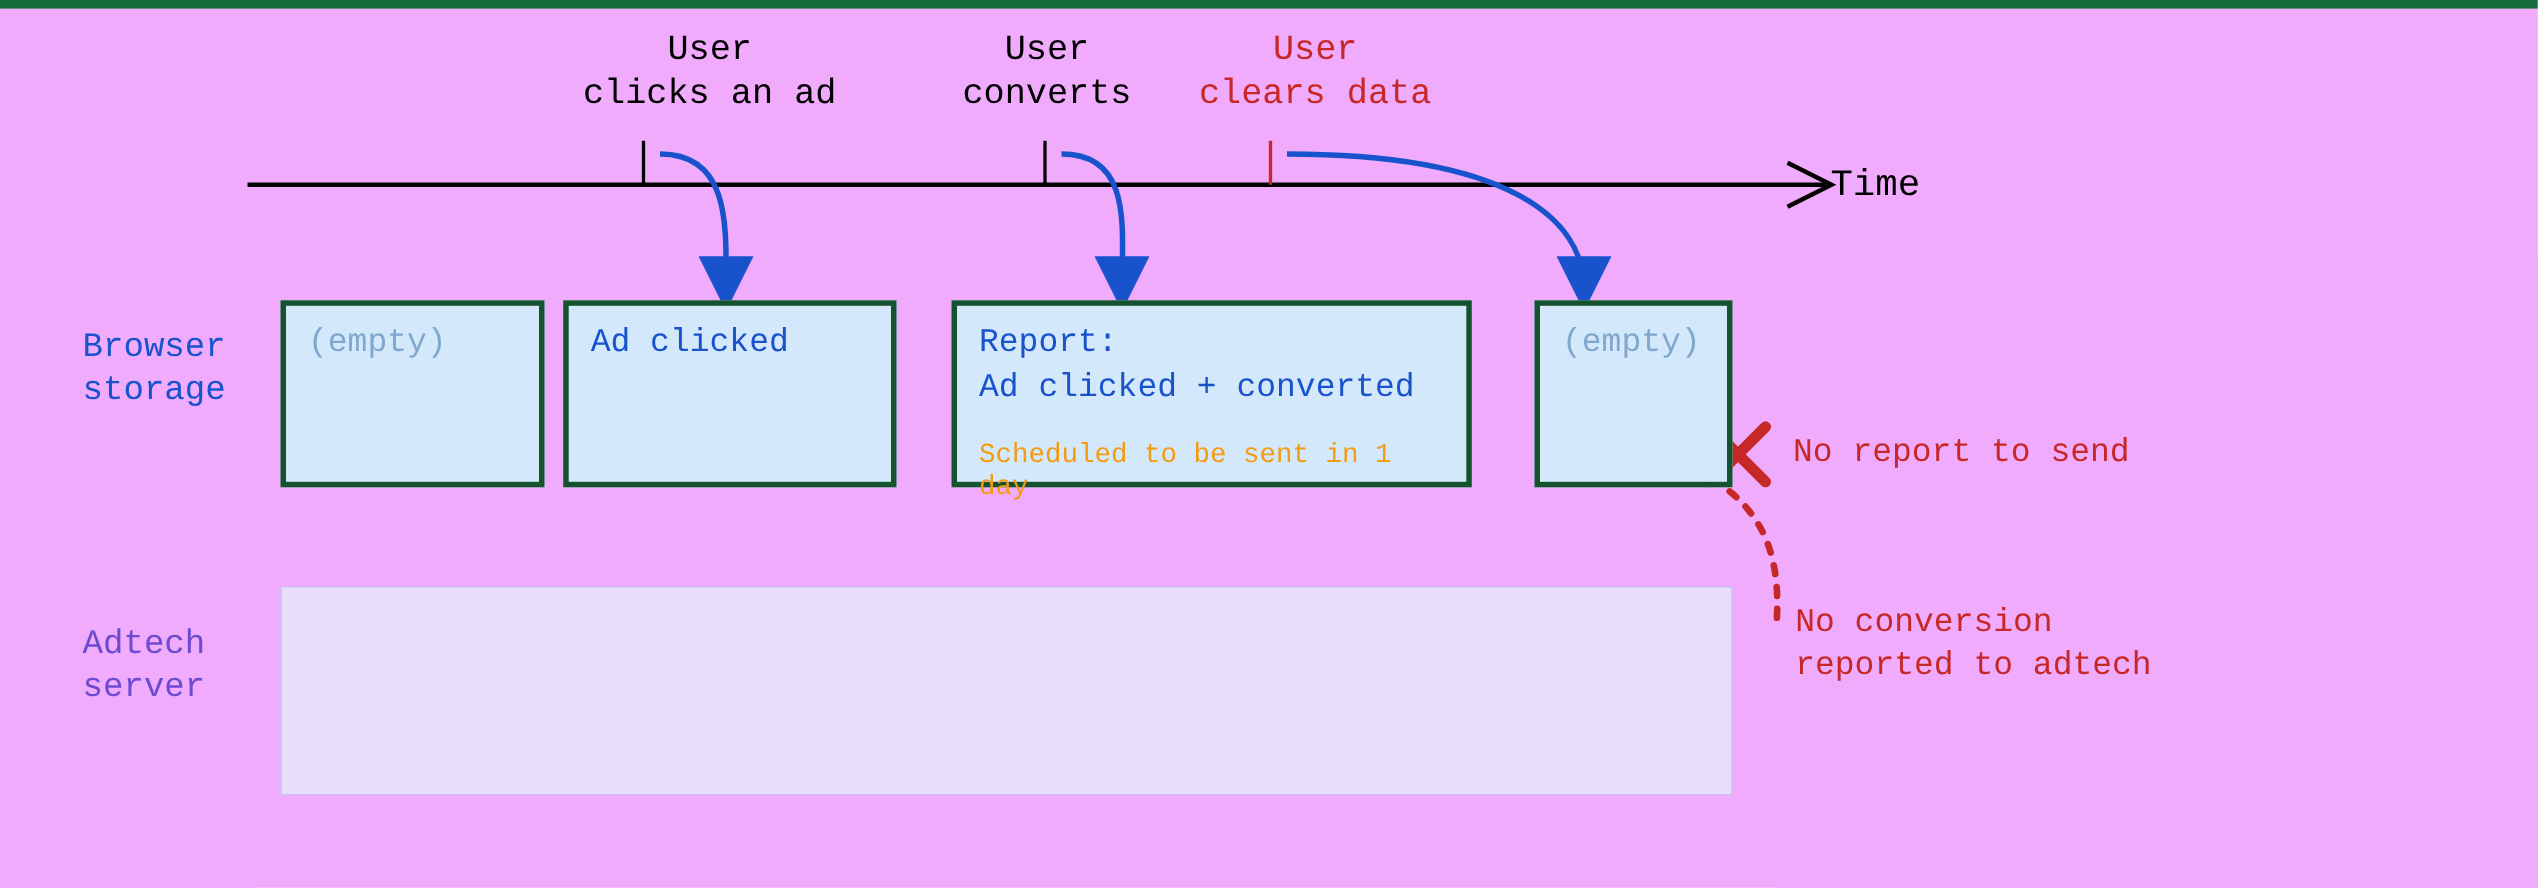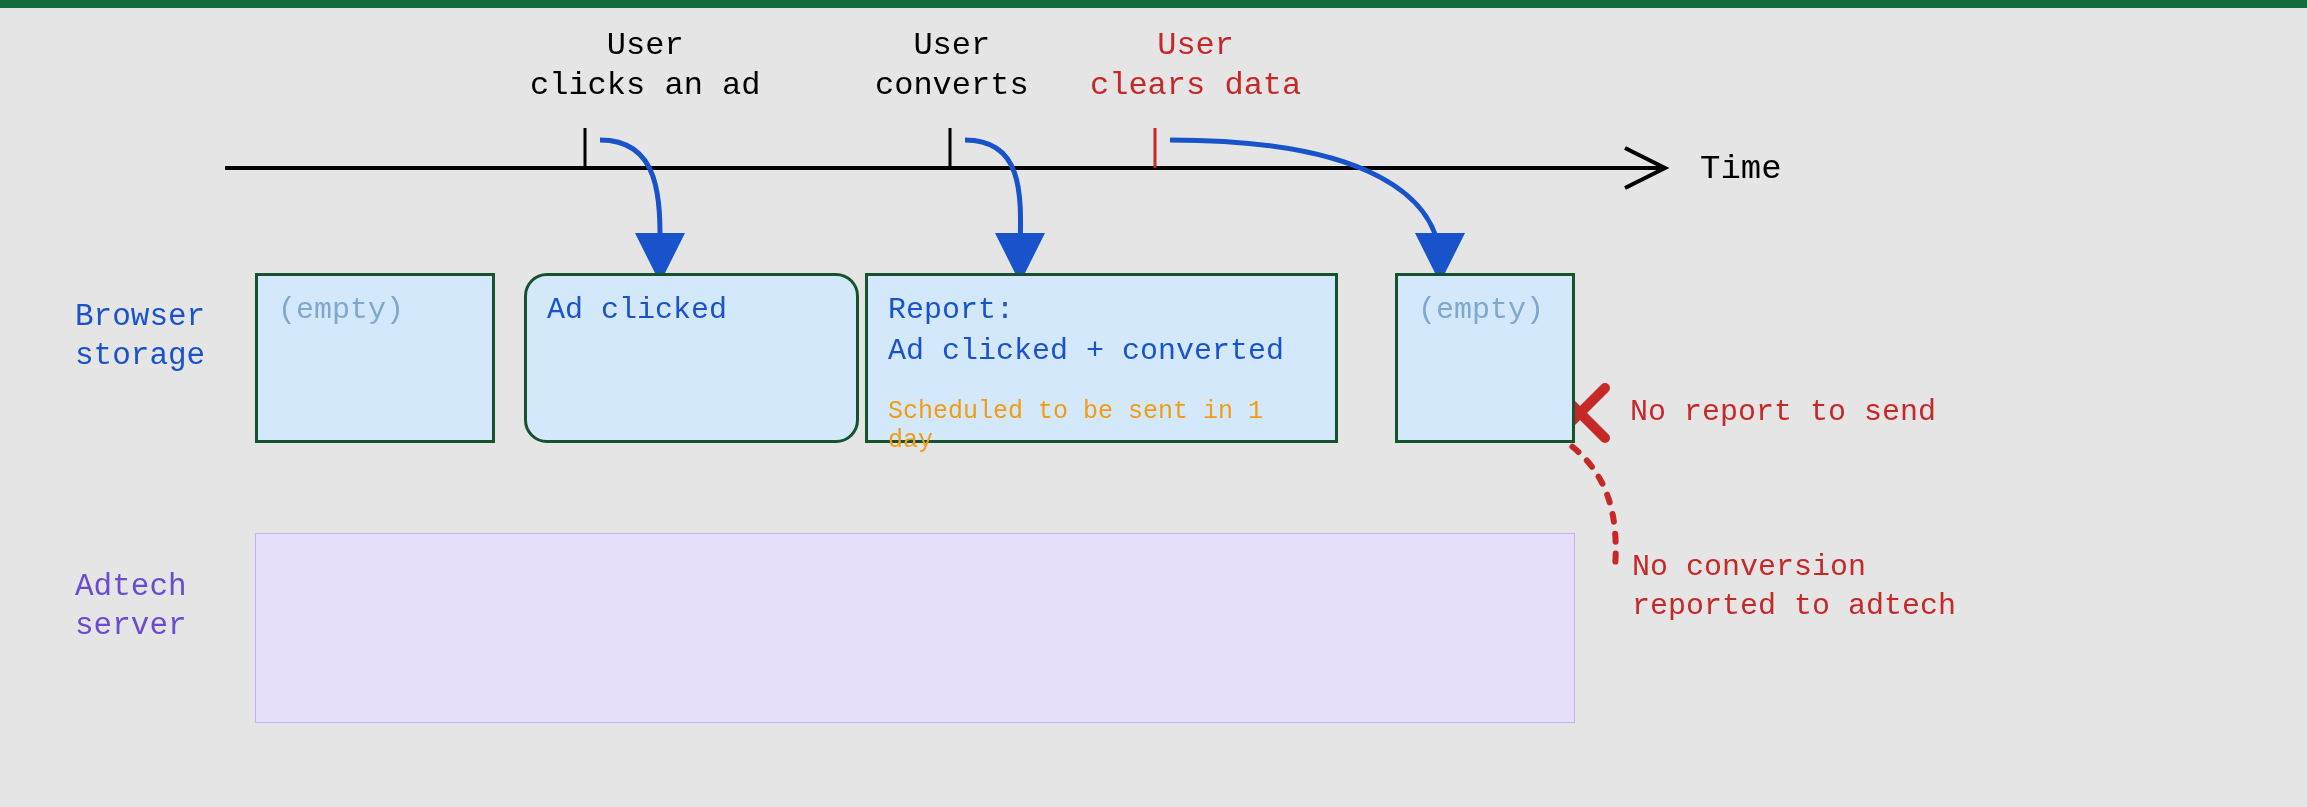--- a/index.html
+++ b/index.html
@@ -5,37 +5,37 @@
   * { box-sizing: border-box; margin: 0; padding: 0; }
   body {
     font-family: ui-monospace, 'SFMono-Regular', 'SF Mono', Menlo, Consolas, 'Liberation Mono', monospace;
     background: #fff;
     width: 2307px;
     height: 807px;
     position: relative;
     overflow: hidden;
   }
   .top-bar { position:absolute; top:0; left:0; right:0; height:8px; background:#136a3b; }
-  .stage { position:absolute; top:8px; left:0; right:0; bottom:0; background:#e5e5e5;padding-left:44px; }
+  .stage { position:absolute; top:8px; left:0; right:0; bottom:0; background:#f0abfc;padding-left:44px; }
 
   
   .time-label { position:absolute; font-size:34px; color:#000; }
   .event-label { position:absolute; font-size:32px; color:#000; text-align:center; line-height:1.25; white-space:pre; }
   .event-label.red { color:#c62828; }
 
   
   .row-label { position:absolute; font-size:31px; line-height:1.25; white-space:pre; }
   .row-label.blue { color:#1953cc; }
   .row-label.purple { color:#6d4bd0; }
 
   
   .storage-box {
     position:absolute;
     background:#d4e8fb;
-    border:3px solid #14532d;
+    border:5px solid #14532d;
     padding:14px 20px;
     font-size:30px;
   }
   .storage-box .title { color:#1953cc; line-height:1.35; white-space:pre; }
   .storage-box .empty { color:#7fa7cf; }
   .storage-box .sched { color:#f39c12; font-size:25px; margin-top:26px; }
 
   
   .adtech-box {
     position:absolute;
@@ -83,33 +83,33 @@
     <path d="M1170,132 C1370,132 1440,190 1440,255" fill="none" stroke="#1953cc" stroke-width="5" marker-end="url(#ah-blue)"></path>
 
     <path d="M1520,410 C1600,440 1620,490 1615,560" fill="none" stroke="#c62828" stroke-width="6" stroke-dasharray="8 12" stroke-linecap="round"></path>
 
     <g stroke="#c62828" stroke-width="10" stroke-linecap="round">
       <line x1="1555" y1="380" x2="1605" y2="430"></line>
       <line x1="1605" y1="380" x2="1555" y2="430"></line>
     </g>
   </svg>
 
-  <div class="time-label" style="left:1700px; top:142px;">Time</div>
+  <div class="time-label" style="left:1664px; top:142px;">Time</div>
 
   <div class="row-label blue" style="left:75px; top:290px;">Browser
 storage</div>
 
   <div class="row-label purple" style="left:75px; top:560px;">Adtech
 server</div>
 
   <div class="storage-box" style="left:255px; top:265px; width:240px; height:170px;">
     <div class="title empty">(empty)</div>
   </div>
 
-  <div class="storage-box" style="left:524px; top:265px; width:335px; height:170px;border-radius:23px;">
+  <div class="storage-box" style="left:512px; top:265px; width:303px; height:170px;">
     <div class="title">Ad clicked</div>
   </div>
 
   <div class="storage-box" style="left:865px; top:265px; width:473px; height:170px;">
     <div class="title">Report:
 Ad clicked + converted</div>
     <div class="sched">Scheduled to be sent in 1 day</div>
   </div>
 
   <div class="storage-box" style="left:1395px; top:265px; width:180px; height:170px;">

